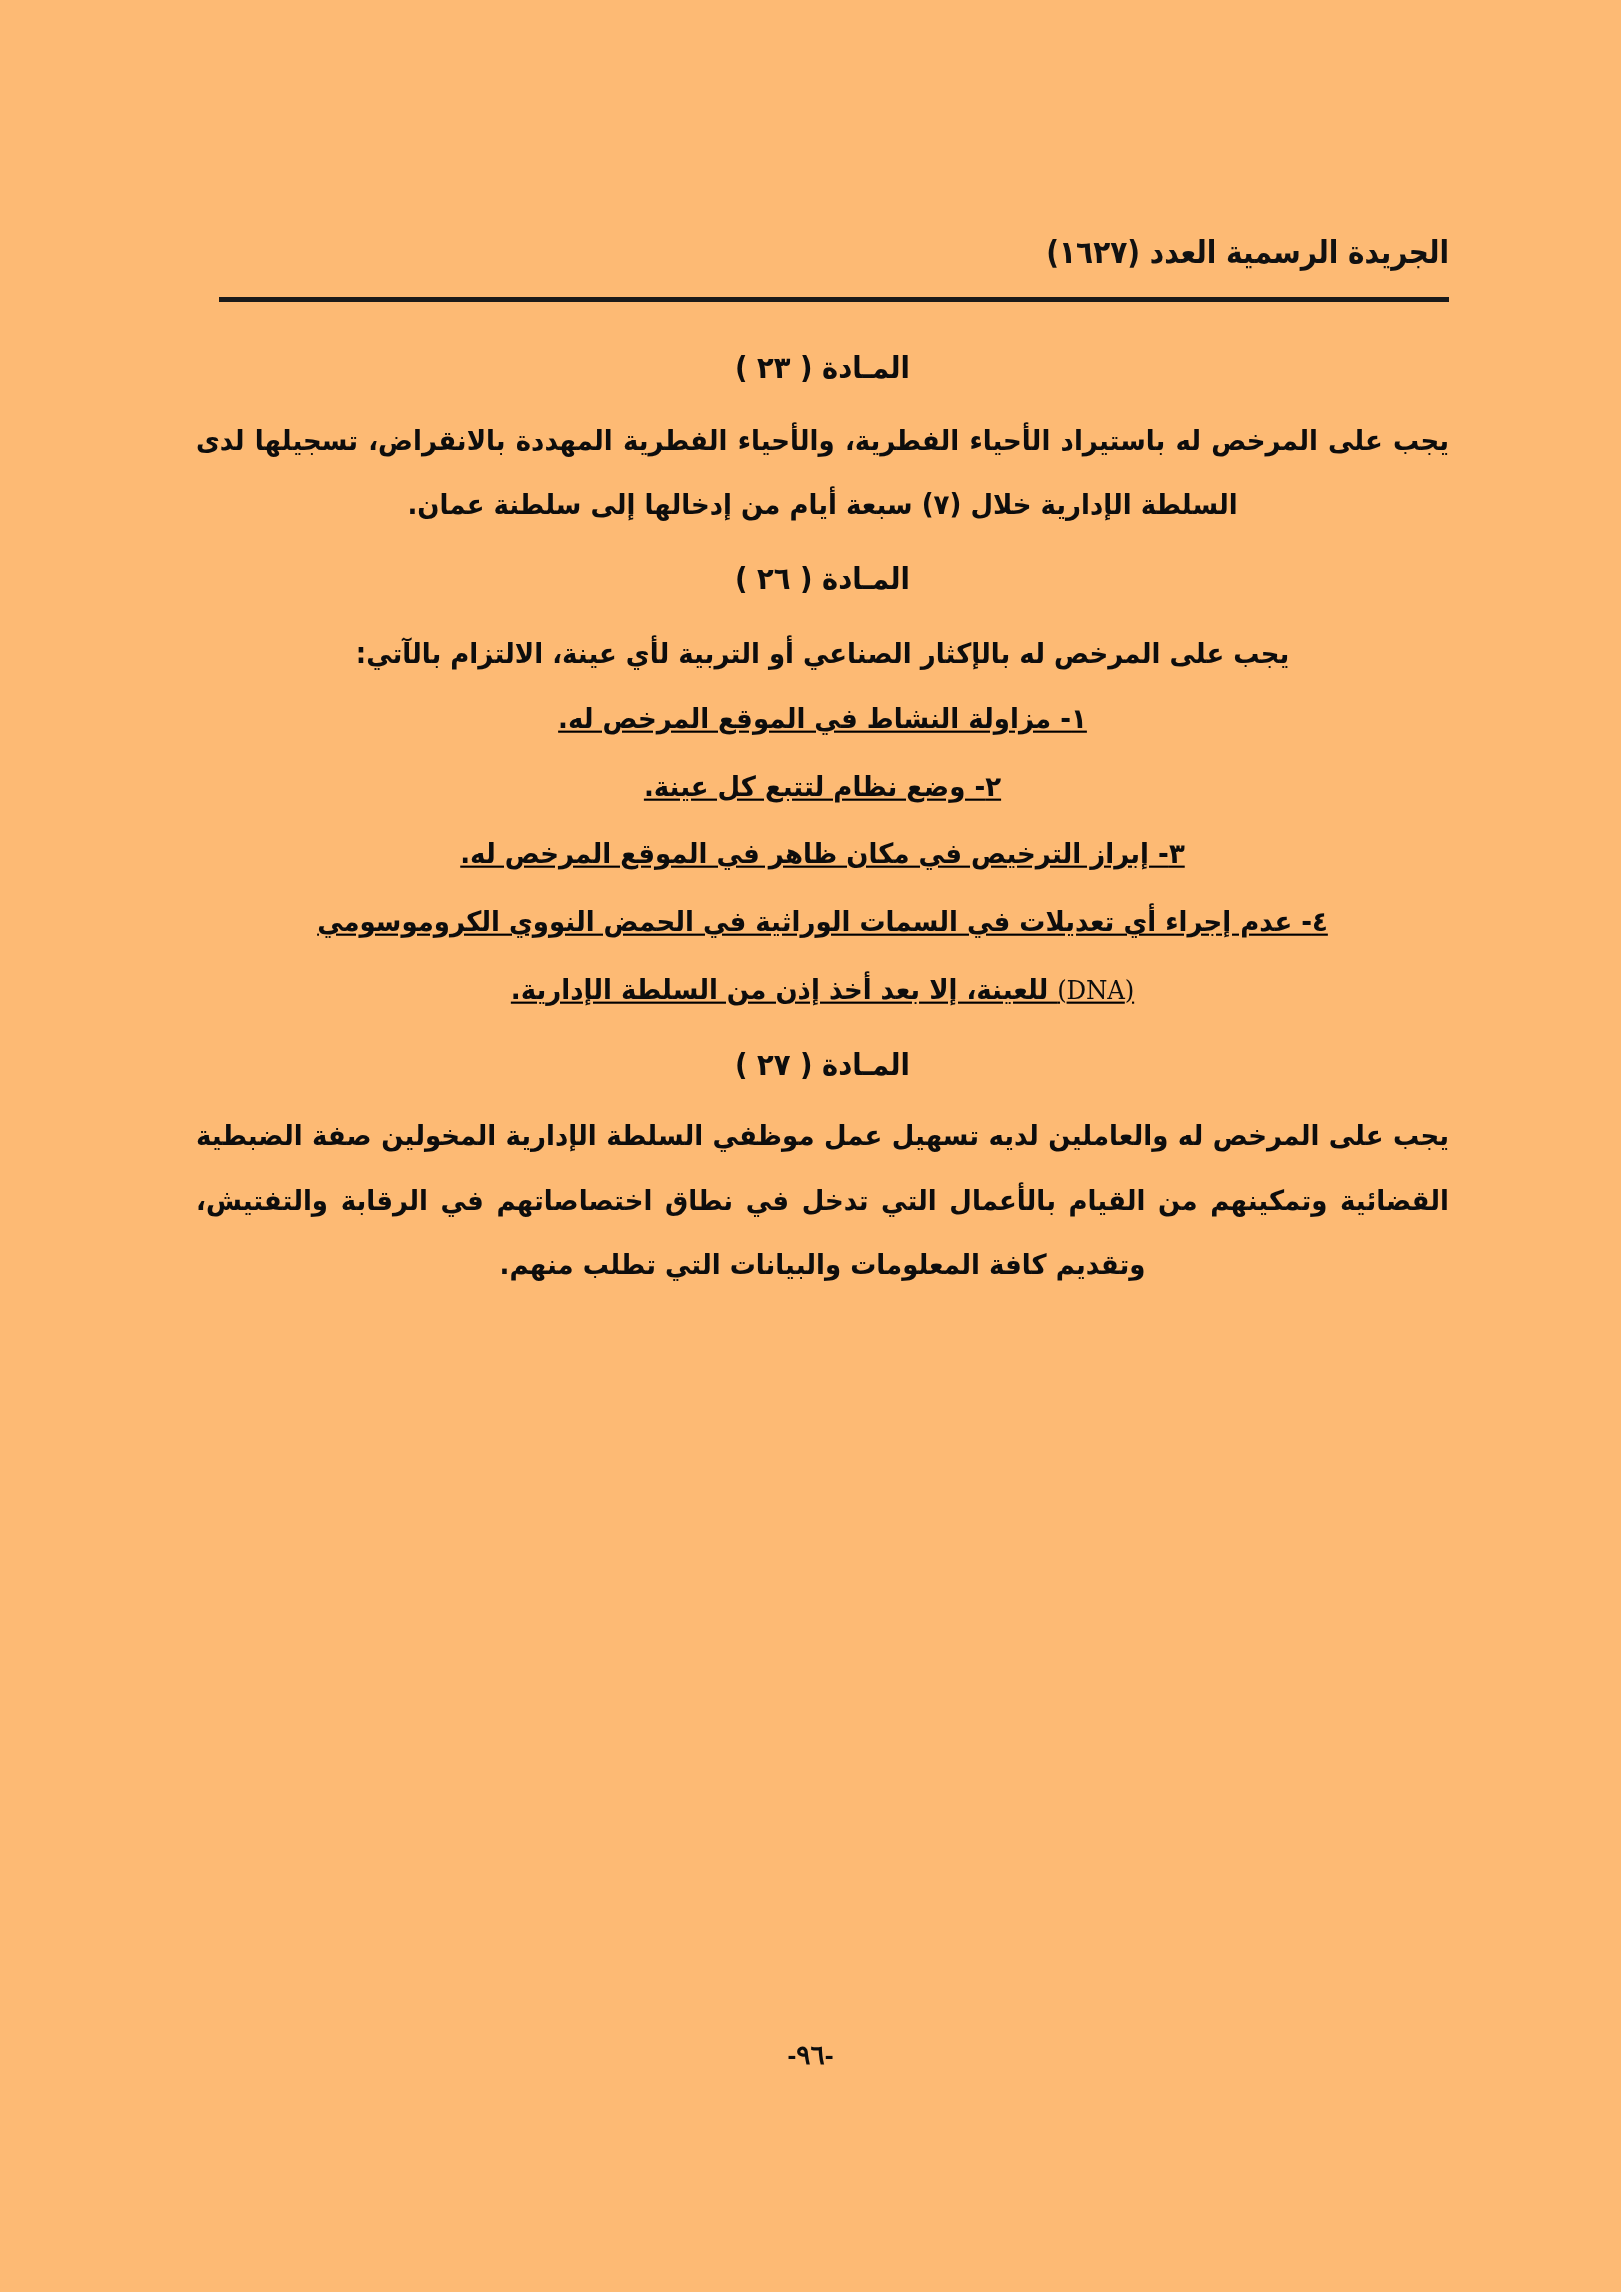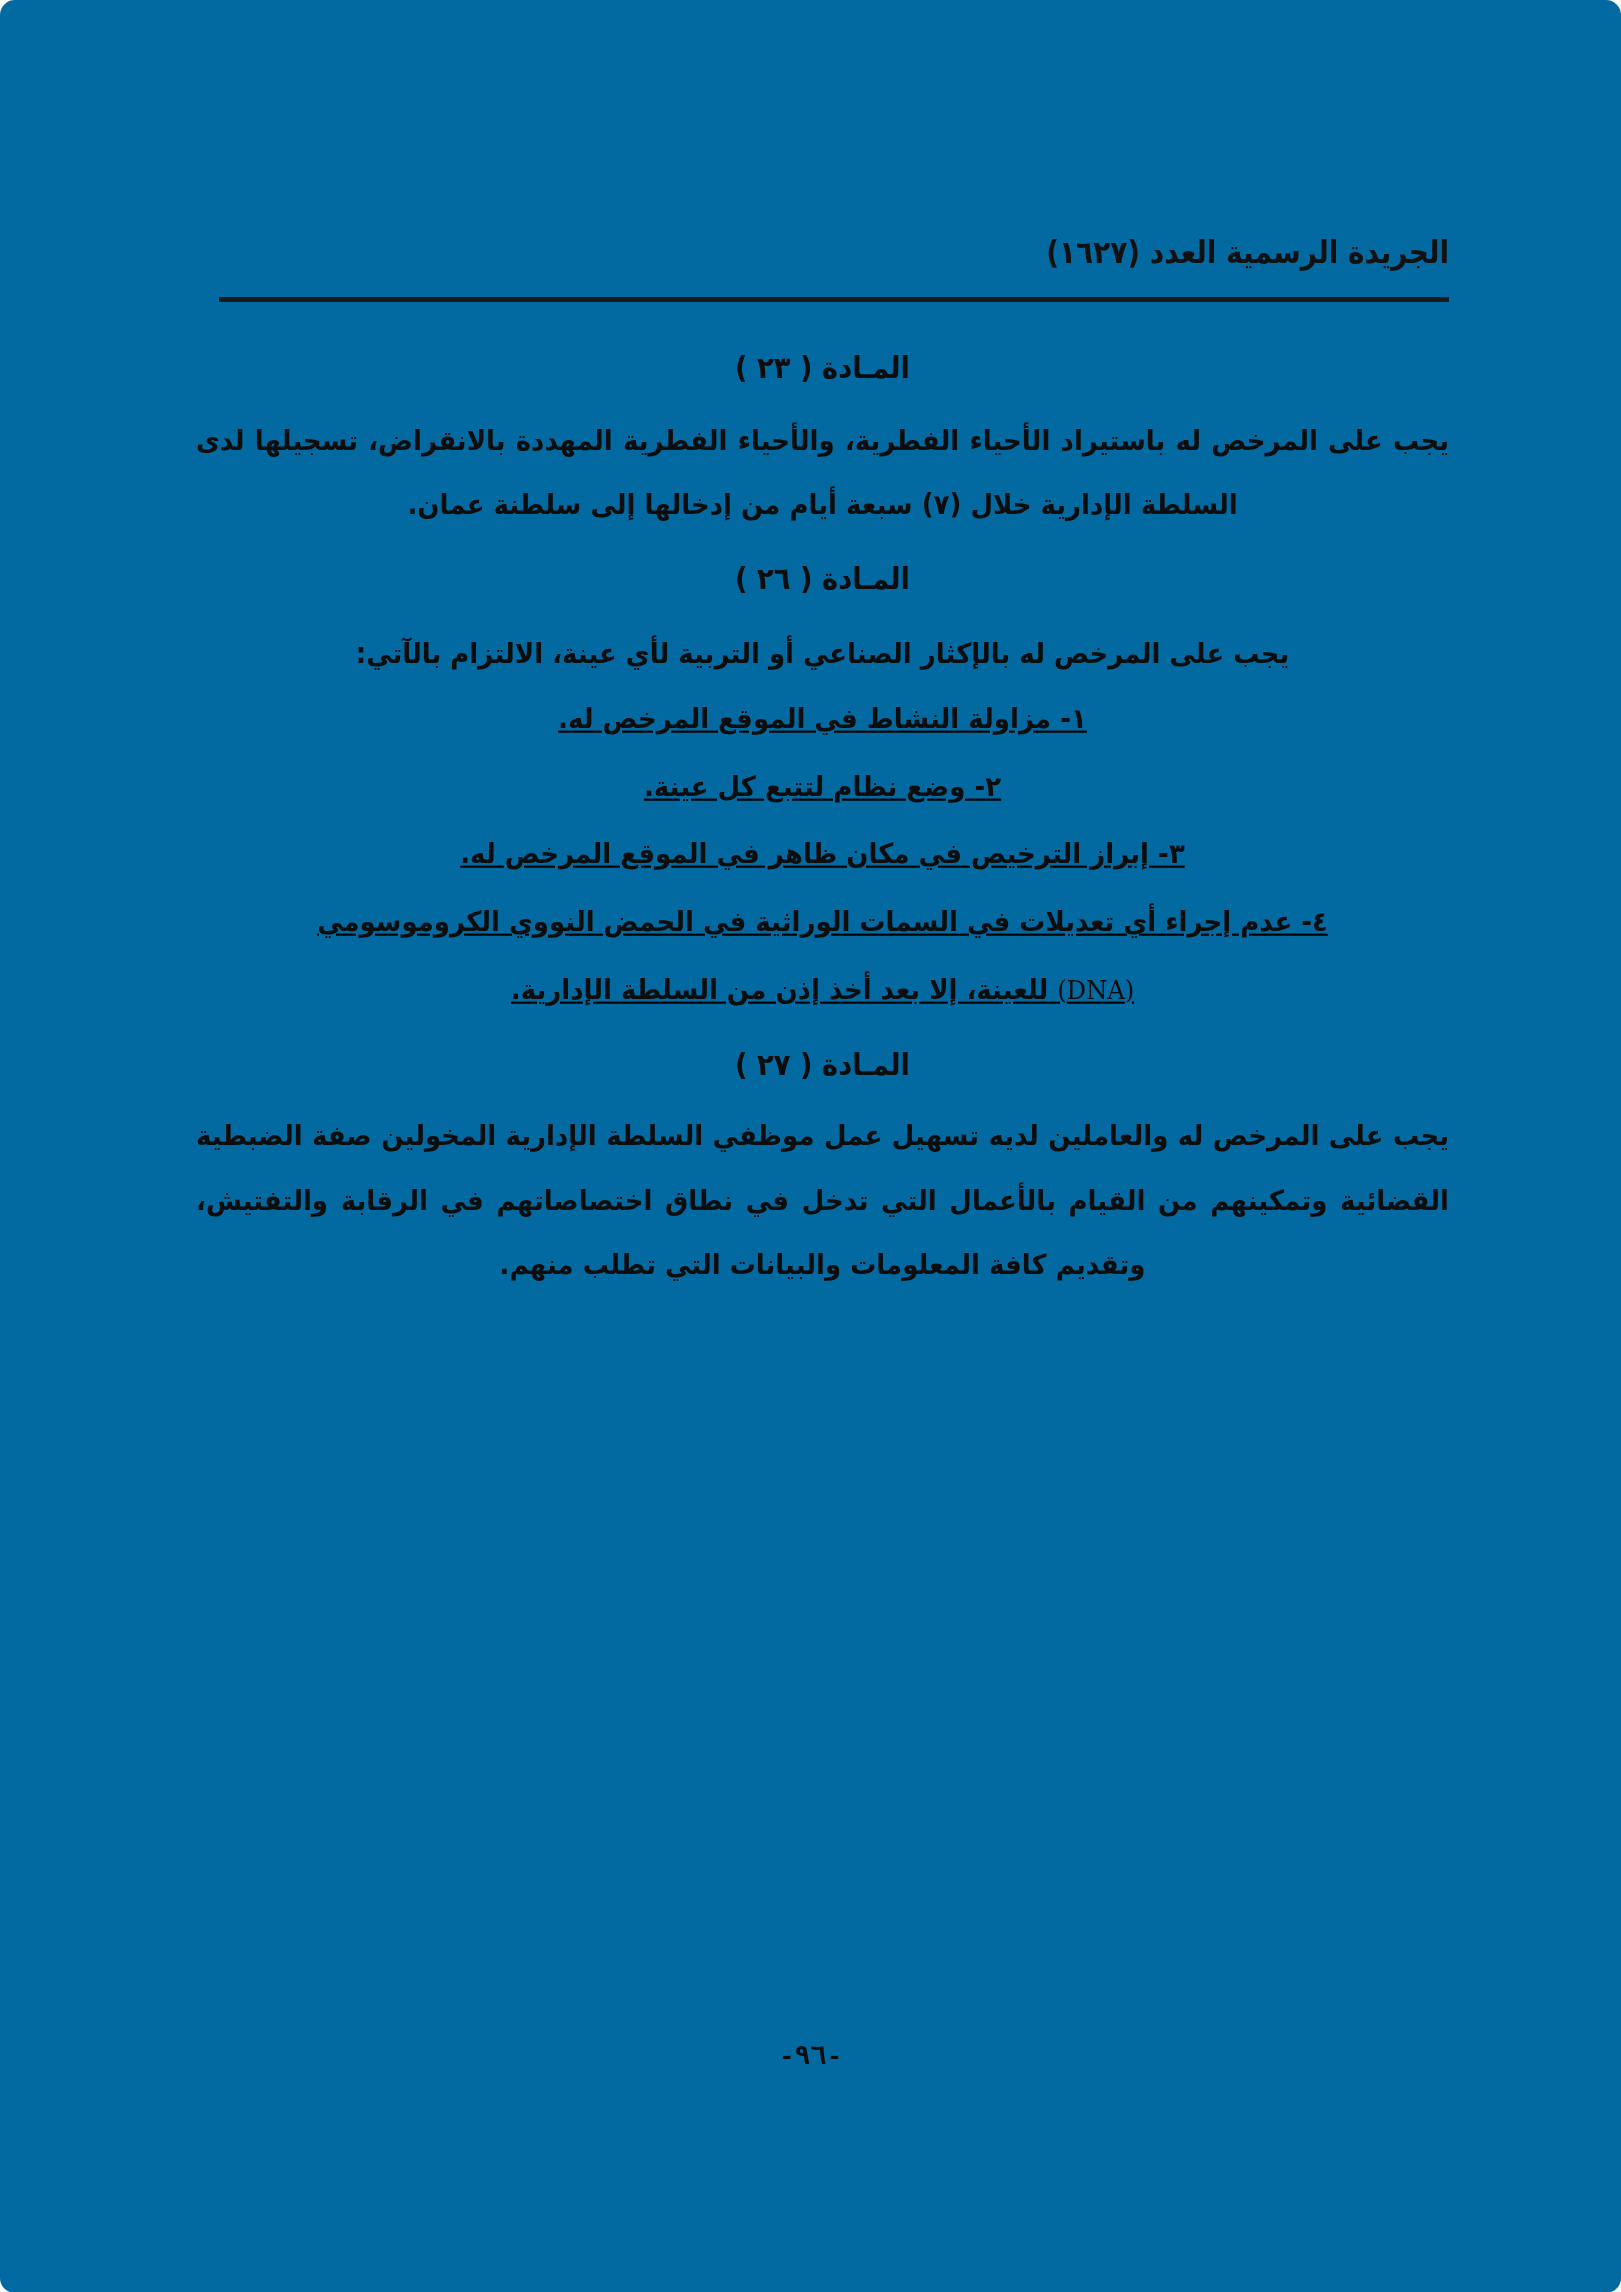--- a/index.html
+++ b/index.html
@@ -13,22 +13,21 @@
     height: 2293px;
     font-family: "DejaVu Sans", sans-serif;
     color: #000000;
     position: relative;
     overflow: hidden;
   }
 
   .page {
     position: absolute;
     inset: 0;
-    background: #0369a1;
-    border-radius: 15px;
+    background: #fdba74;
   }
 
   
   .running-header {
     position: absolute;
     top: 240px;
     right: 172px;
     left: 172px;
     text-align: right;
   }
@@ -120,21 +119,21 @@
     font-size: 24.5px;
   }
 
   
   .page-number {
     position: absolute;
     top: 2039px;
     left: 0;
     right: 0;
     text-align: center;
-    font-family: Liberation Mono, monospace;
+    font-family: Liberation Sans, sans-serif;
     font-size: 26.5px;
     font-weight: bold;
     color: #0d0d0d;
     letter-spacing: 1px;
   }
 </style>
 </head>
 <body>
 
 <div class="page">

